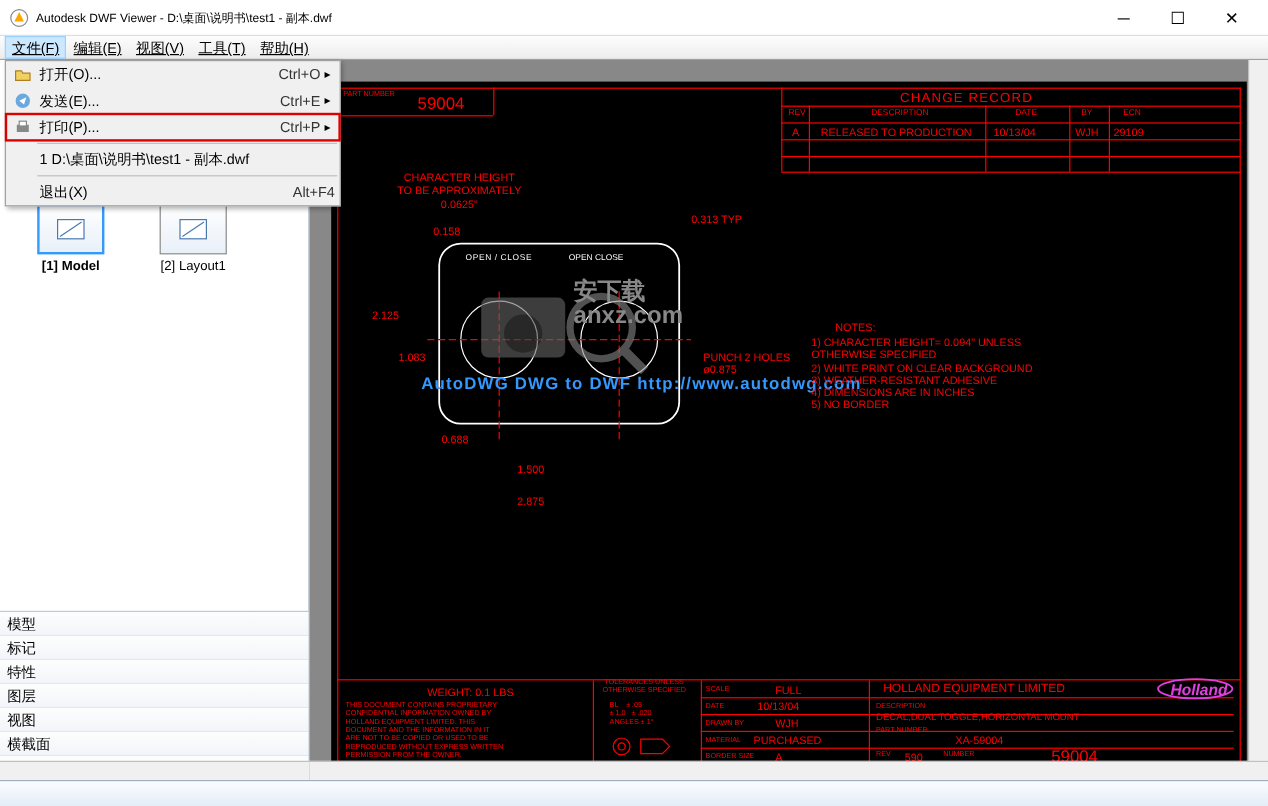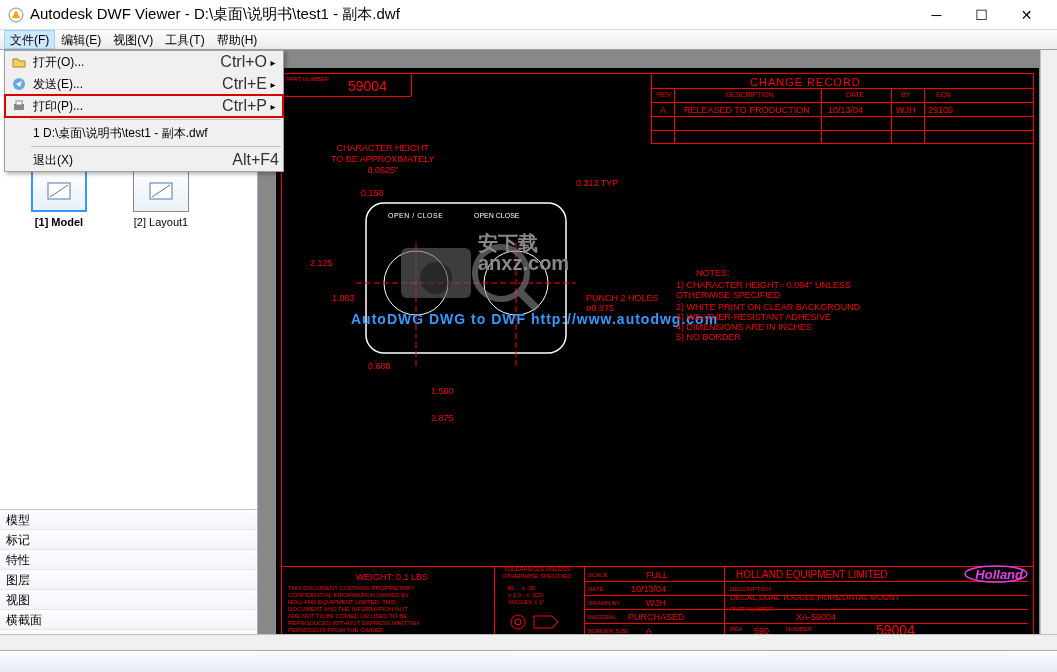--- a/index.html
+++ b/index.html
@@ -1,44 +1,44 @@
 <!DOCTYPE html>
 <html><head>
 <meta charset="utf-8">
 <style>
 * { box-sizing: border-box; margin: 0; padding: 0; font-family: "Microsoft YaHei", Tahoma, sans-serif; }
 body { width: 1057px; height: 672px; background: #fff; overflow: hidden; font-size: 12px; }
 
 .titlebar { height: 30px; background: #fff; border-bottom: 1px solid #ddd; display: flex; align-items: center; padding: 0 8px; }
 .titlebar .app-icon { width: 16px; height: 16px; margin-right: 6px; }
-.titlebar .title-text { flex: 1; font-size: 15px; color: #000; }
+.titlebar .title-text { flex: 1; font-size: 10px; color: #000; }
 .win-btns { display: flex; }
 .win-btns div { width: 45px; height: 29px; display: flex; align-items: center; justify-content: center; color: #000; font-size: 14px; }
 
 .menubar { height: 20px; background: linear-gradient(#fdfdfd,#ececec); border-bottom: 1px solid #a0a0a0; display: flex; padding-left: 4px; }
-.menubar .mitem { padding: 2px 6px; font-size: 12px; }
+.menubar .mitem { padding: 2px 6px; font-size: 12px; text-decoration: underline; }
 .menubar .mitem.active { background: #cce8ff; border: 1px solid #99d1ff; padding: 1px 5px; }
 
 .toolbar { height: 36px; background: linear-gradient(#fafcff,#e4ecf7); border-bottom: 1px solid #a0b0c0; display: flex; align-items: center; padding-left: 290px; gap: 4px; position: relative; }
 .tb-btn { width: 24px; height: 24px; display: flex; align-items: center; justify-content: center; border: 1px solid transparent; border-radius: 2px; }
 .tb-dd { width: 10px; display:flex; align-items:center; justify-content:center; color:#555; font-size:8px; }
 .tb-sep { width: 1px; height: 24px; background: #b8c4d4; margin: 0 4px; }
 .dr-banner { position: absolute; right: 0; top: 0; height: 36px; width: 210px; background: linear-gradient(90deg,#6b1520,#8b2530); color: #fff; display: flex; align-items: center; padding-left: 12px; font-size: 13px; }
 .dr-banner::before { content:""; position:absolute; left:-18px; top:0; border-top:36px solid transparent; border-right:18px solid #6b1520; }
 
 .toolbar2 { height: 34px; background: linear-gradient(#fafcff,#e4ecf7); border-bottom: 1px solid #a0b0c0; display: flex; align-items: center; padding-left: 290px; position: relative; gap: 8px; }
 .pager { position: absolute; right: 8px; display: flex; align-items: center; gap: 4px; font-size: 12px; }
 .pager .nav-ic { width:14px; height:14px; display:flex; align-items:center; justify-content:center; }
 
 
 .file-menu { position: absolute; left: 4px; top: 50px; width: 280px; background: #f0f0f0; border: 1px solid #a0a0a0; box-shadow: 2px 2px 4px rgba(0,0,0,.3); z-index: 100; }
 .file-menu .fm-row { height: 22px; display: flex; align-items: center; padding: 0 4px; position: relative; }
 .fm-row .fm-ic { width: 20px; height: 16px; margin-right: 4px; display:flex; align-items:center; justify-content:center; }
 .fm-row .fm-label { flex: 1; font-size: 12px; }
-.fm-row .fm-sc { font-size: 16px; color: #333; text-align: center; }
+.fm-row .fm-sc { font-size: 12px; color: #333; text-align: center; }
 .fm-row .fm-arr { width:12px; text-align:center; font-size:10px; }
 .fm-sep { height: 1px; background: #c0c0c0; margin: 2px 2px 2px 26px; }
 .fm-row.highlighted { outline: 2px solid #d00; outline-offset: -1px; }
 
 .main { position: absolute; left:0; top:50px; right:0; bottom:22px; display:flex; }
 .sidebar { width: 258px; border-right: 1px solid #a0b0c0; background:#fff; display:flex; flex-direction:column; }
 .thumbs { flex:1; padding-top: 120px; display:flex; gap: 28px; padding-left: 22px; align-items:flex-start; }
 .thumb { width: 74px; text-align:center; }
 .thumb-img { width: 56px; height: 42px; border: 1px solid #888; background: linear-gradient(#fff,#e8f0f8); margin: 0 auto 4px; display:flex; align-items:center; justify-content:center; }
 .thumb-img svg { width: 30px; height: 24px; }

